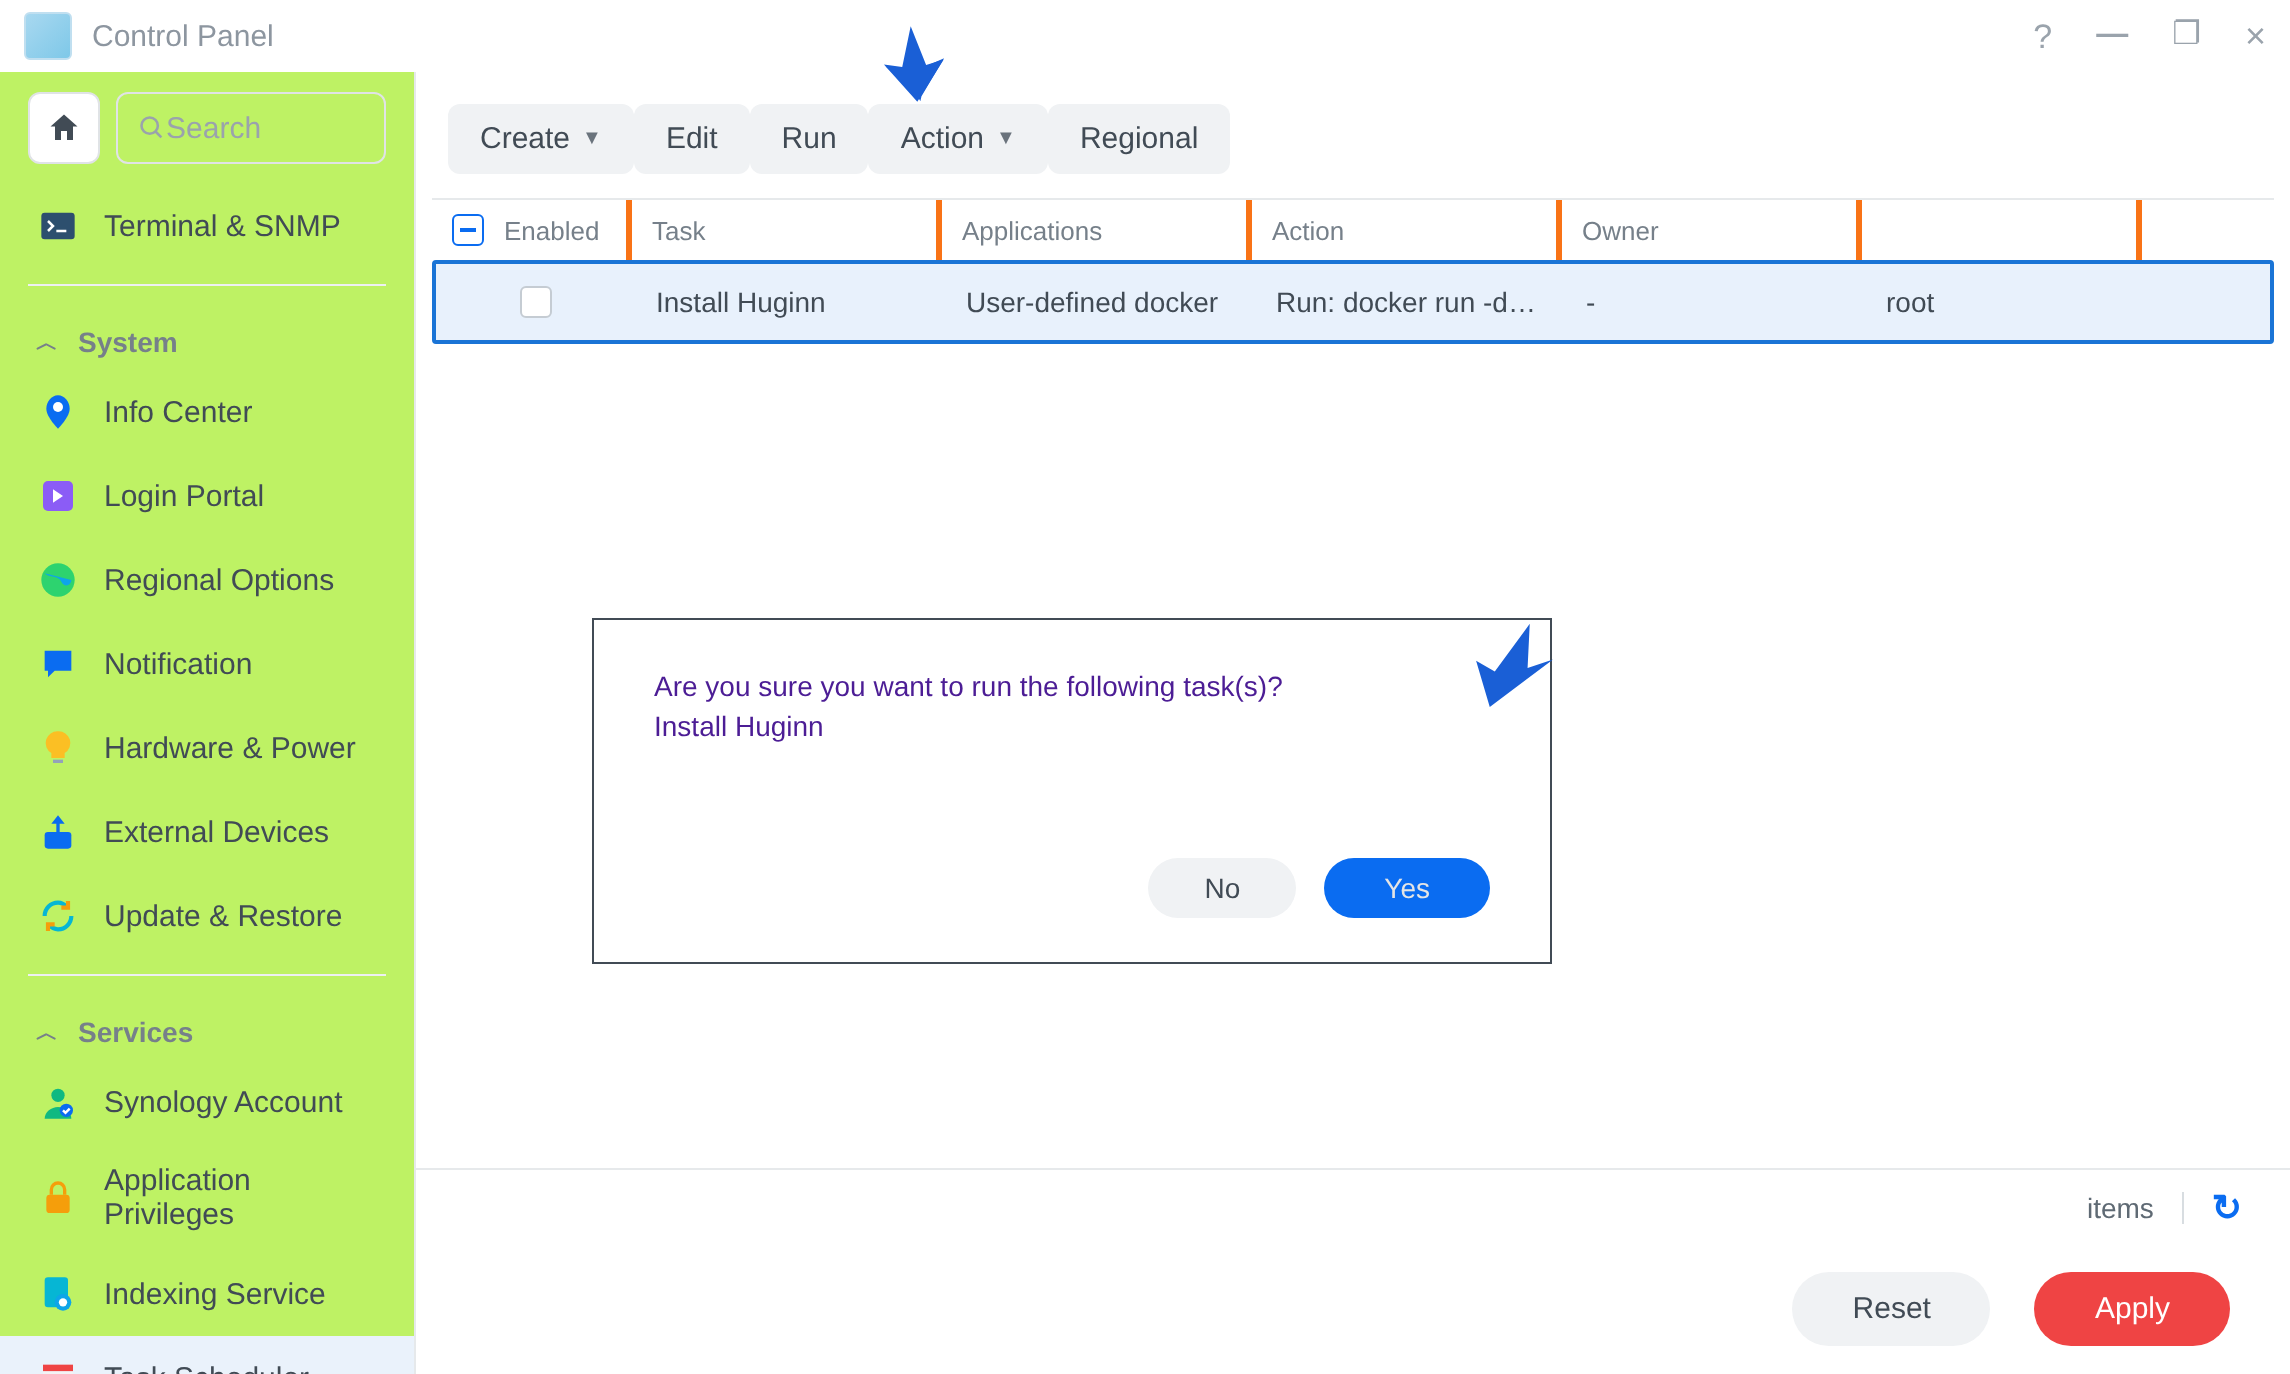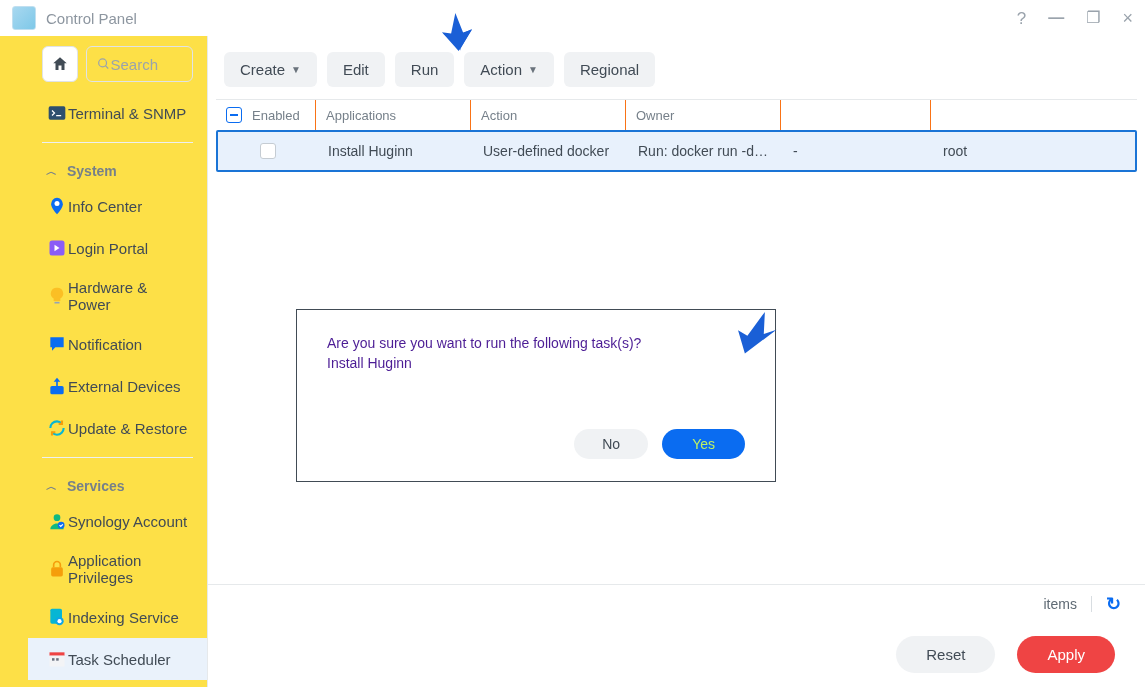--- a/index.html
+++ b/index.html
@@ -7,49 +7,49 @@
 
 
 .titlebar { height: 36px; display: flex; align-items: center; padding: 0 12px; color: #8d96a0; font-size: 15px; font-weight: 500; }
 .titlebar .app-icon { width: 24px; height: 24px; background: linear-gradient(135deg, #a8d8f0, #7ec8e8); border-radius: 3px; margin-right: 10px; border: 1px solid #c0dff0; }
 .titlebar .spacer { flex: 1; }
 .win-controls { display: flex; gap: 22px; align-items: center; color: #9aa3ac; }
 .win-controls span { cursor: pointer; font-size: 16px; line-height: 1; }
 
 
 .layout { display: flex; height: calc(687px - 36px); }
-.sidebar { width: 208px; background: #fde047; border-right: 1px solid #e6e9eb; display: flex; flex-direction: column; overflow: hidden; padding-left: 28px; }
+.sidebar { width: 208px; background: #bef264; border-right: 1px solid #e6e9eb; display: flex; flex-direction: column; overflow: hidden; }
 .main { flex: 1; display: flex; flex-direction: column; background: #fff; position: relative; }
 
 
 .side-top { display: flex; align-items: center; gap: 8px; padding: 10px 14px 10px 14px; }
 .home-btn { width: 36px; height: 36px; border: 1px solid #e0e3e6; border-radius: 6px; display: flex; align-items: center; justify-content: center; cursor: pointer; background: #fff; }
 .search-wrap { flex: 1; height: 36px; border: 1px solid #e0e3e6; border-radius: 6px; display: flex; align-items: center; padding: 0 10px; color: #9aa3ac; }
 .search-wrap input { border: none; outline: none; font-size: 15px; width: 100%; background: transparent; color: #414b55; }
 .search-wrap input::placeholder { color: #9aa3ac; }
 
 
 .nav { flex: 1; overflow-y: auto; padding: 0 0 6px; position: relative; }
-.nav-item { display: flex; align-items: center; padding: 10px 18px; cursor: pointer; font-size: 15px; color: #414b55; }
+.nav-item { display: flex; align-items: center; gap: 12px; padding: 10px 18px; cursor: pointer; font-size: 15px; color: #414b55; }
 .nav-item.selected { background: #eaf2fb; }
 .nav-icon { width: 22px; height: 22px; display: flex; align-items: center; justify-content: center; flex-shrink: 0; }
 .section-hdr { display: flex; align-items: center; gap: 10px; padding: 12px 18px 6px; color: #76808a; font-size: 14px; font-weight: 600; cursor: pointer; }
 .section-hdr .chev { font-size: 11px; }
 .divider { height: 1px; background: #edf0f2; margin: 8px 14px; }
 
 
-.toolbar { display: flex; gap: 10px; padding: 16px 16px 12px; }
+.toolbar { display: flex; padding: 16px 16px 12px; }
 .btn { background: #f0f2f4; border: none; border-radius: 6px; padding: 9px 16px; font-size: 15px; color: #414b55; cursor: pointer; display: inline-flex; align-items: center; gap: 6px; }
 .btn .caret { font-size: 10px; color: #6a737c; }
 
 
 .table-wrap { margin: 0 8px; border-top: 1px solid #e6e9eb; }
 .thead, .trow { display: grid; grid-template-columns: 100px 155px 155px 155px 150px 140px 1fr; align-items: center; }
 .thead { height: 30px; font-size: 13px; color: #76808a; }
-.thead .th { padding: 0 10px; border-right: 1px solid #f97316; height: 100%; display: flex; align-items: center; gap: 4px; }
+.thead .th { padding: 0 10px; border-right: 3px solid #f97316; height: 100%; display: flex; align-items: center; gap: 4px; }
 .th.enabled { justify-content: flex-start; }
 .trow { height: 42px; font-size: 14px; color: #414b55; border: 2px solid #1a74d6; background: #e8f1fc; border-radius: 2px; }
 .trow .td { padding: 0 10px; white-space: nowrap; overflow: hidden; text-overflow: ellipsis; }
 .chk-mixed { width: 16px; height: 16px; border: 1.5px solid #0a6cf1; border-radius: 3px; display: flex; align-items: center; justify-content: center; margin-right: 6px; }
 .chk-mixed::after { content: ""; width: 8px; height: 2px; background: #0a6cf1; }
 .chk-empty { width: 16px; height: 16px; border: 1.5px solid #c5ccd3; border-radius: 3px; background: #fff; margin: 0 auto; }
 .sort-caret { font-size: 9px; color: #9aa3ac; }
 
 
 .status-bar { display: flex; align-items: center; justify-content: flex-end; gap: 14px; padding: 1px 24px; height: 38px; border-top: 1px solid #e6e9eb; font-size: 14px; color: #5f6a74; }
@@ -60,21 +60,21 @@
 .footer { display: flex; justify-content: flex-end; gap: 22px; padding: 14px 30px; }
 .btn-pill { border: none; border-radius: 20px; padding: 10px 30px; font-size: 15px; cursor: pointer; }
 .btn-reset { background: #f0f2f4; color: #414b55; }
 .btn-apply { background: #ef4444; color: #fff; font-weight: 500; }
 
 
 .dialog { position: absolute; left: 334px; top: 281px; width: 480px; background: #fff; border: 1px solid #414b55; padding: 24px 30px 22px; }
 .dialog p { font-size: 14px; color: #4c1d95; line-height: 1.4; }
 .dialog-actions { display: flex; justify-content: flex-end; gap: 14px; margin-top: 56px; }
 .btn-no { background: #f0f2f4; color: #414b55; border: none; border-radius: 16px; padding: 7px 28px; font-size: 14px; cursor: pointer; }
-.btn-yes { background: #0a6cf1; color: #bef264; border: none; border-radius: 16px; padding: 7px 30px; font-size: 14px; cursor: pointer; font-weight: 500; }
+.btn-yes { background: #0a6cf1; color: #e5e5e5; border: none; border-radius: 16px; padding: 7px 30px; font-size: 14px; cursor: pointer; font-weight: 500; }
 
 
 .arrow { position: absolute; pointer-events: none; }
 .arrow svg { display: block; }
 .nav { position: relative; }
 
 
 .content-area { flex: 1; position: relative; }
 </style>
 </head>
@@ -141,34 +141,43 @@
         <span class="nav-icon">
             <svg width="20" height="20" viewBox="0 0 24 24" fill="#8b5cf6">
               <rect x="3" y="3" width="18" height="18" rx="3"></rect>
               <path d="M9 8l6 4-6 4z" fill="#fff"></path>
             </svg>
           </span>
         <span>Login Portal</span>
       </div>
       <div class="nav-item">
         <span class="nav-icon">
+            <svg width="20" height="20" viewBox="0 0 24 24">
+              <circle cx="12" cy="12" r="10" fill="#2dd36f"></circle>
+              <path d="M4 8c3 3 8 1 10 5s6 2 6-1" fill="#0ea5e9"></path>
+            </svg>
+          </span>
+        <span>Regional Options</span>
+      </div>
+      <div class="nav-item">
+        <span class="nav-icon">
+            <svg width="20" height="20" viewBox="0 0 24 24" fill="#0a6cf1">
+              <path d="M4 4h16v12H10l-4 4v-4H4z"></path>
+            </svg>
+          </span>
+        <span>Notification</span>
+      </div>
+      <div class="nav-item">
+        <span class="nav-icon">
             <svg width="20" height="20" viewBox="0 0 24 24" fill="#fbbf24">
               <path d="M12 2a7 7 0 00-4 13v3h8v-3a7 7 0 00-4-13z"></path>
               <rect x="9" y="19" width="6" height="2" fill="#94a3b8"></rect>
             </svg>
           </span>
         <span>Hardware &amp; Power</span>
-      </div>
-      <div class="nav-item">
-        <span class="nav-icon">
-            <svg width="20" height="20" viewBox="0 0 24 24" fill="#0a6cf1">
-              <path d="M4 4h16v12H10l-4 4v-4H4z"></path>
-            </svg>
-          </span>
-        <span>Notification</span>
       </div>
       <div class="nav-item">
         <span class="nav-icon">
             <svg width="20" height="20" viewBox="0 0 24 24" fill="#0a6cf1">
               <rect x="4" y="12" width="16" height="10" rx="2"></rect>
               <path d="M12 2l4 5h-3v5h-2V7H8z" fill="#0a6cf1"></path>
             </svg>
           </span>
         <span>External Devices</span>
       </div>
@@ -248,20 +257,21 @@
         </button>
       <button class="btn">Regional</button>
     </div>
 
     <div class="table-wrap">
       <div class="thead">
         <div class="th enabled">
             <span class="chk-mixed"></span>
             <span>Enabled</span>
           </div>
+        <div class="th">Task</div>
         <div class="th">Applications</div>
         <div class="th">Action</div>
         <div class="th">Owner</div>
         <div class="th"></div>
       </div>
       <div class="trow">
         <div class="td">
             <div class="chk-empty"></div>
           </div>
         <div class="td">Install Huginn</div>

